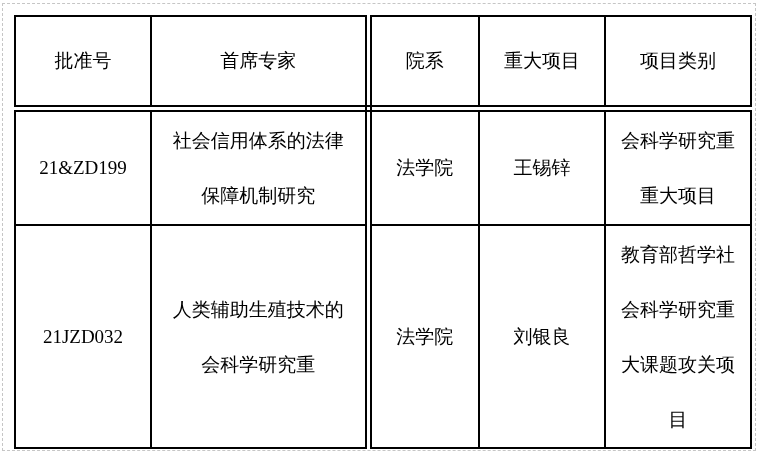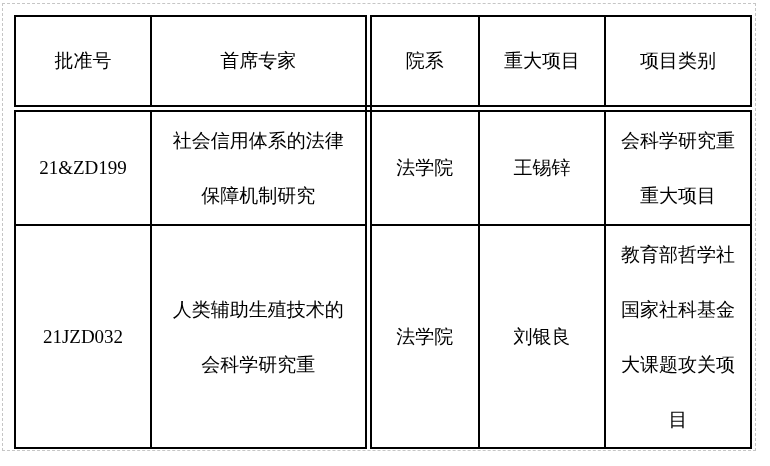--- a/index.html
+++ b/index.html
@@ -96,19 +96,19 @@
         <td>会科学研究重
 重大项目</td>
       </tr>
       <tr class="row-2">
         <td>21JZD032</td>
         <td class="dbl-right">人类辅助生殖技术的
 会科学研究重</td>
         <td>法学院</td>
         <td>刘银良</td>
         <td>教育部哲学社
-国家社科基金
+会科学研究重
 大课题攻关项
 目</td>
       </tr>
     </tbody>
   </table>
 </div>
 
 </body></html>

